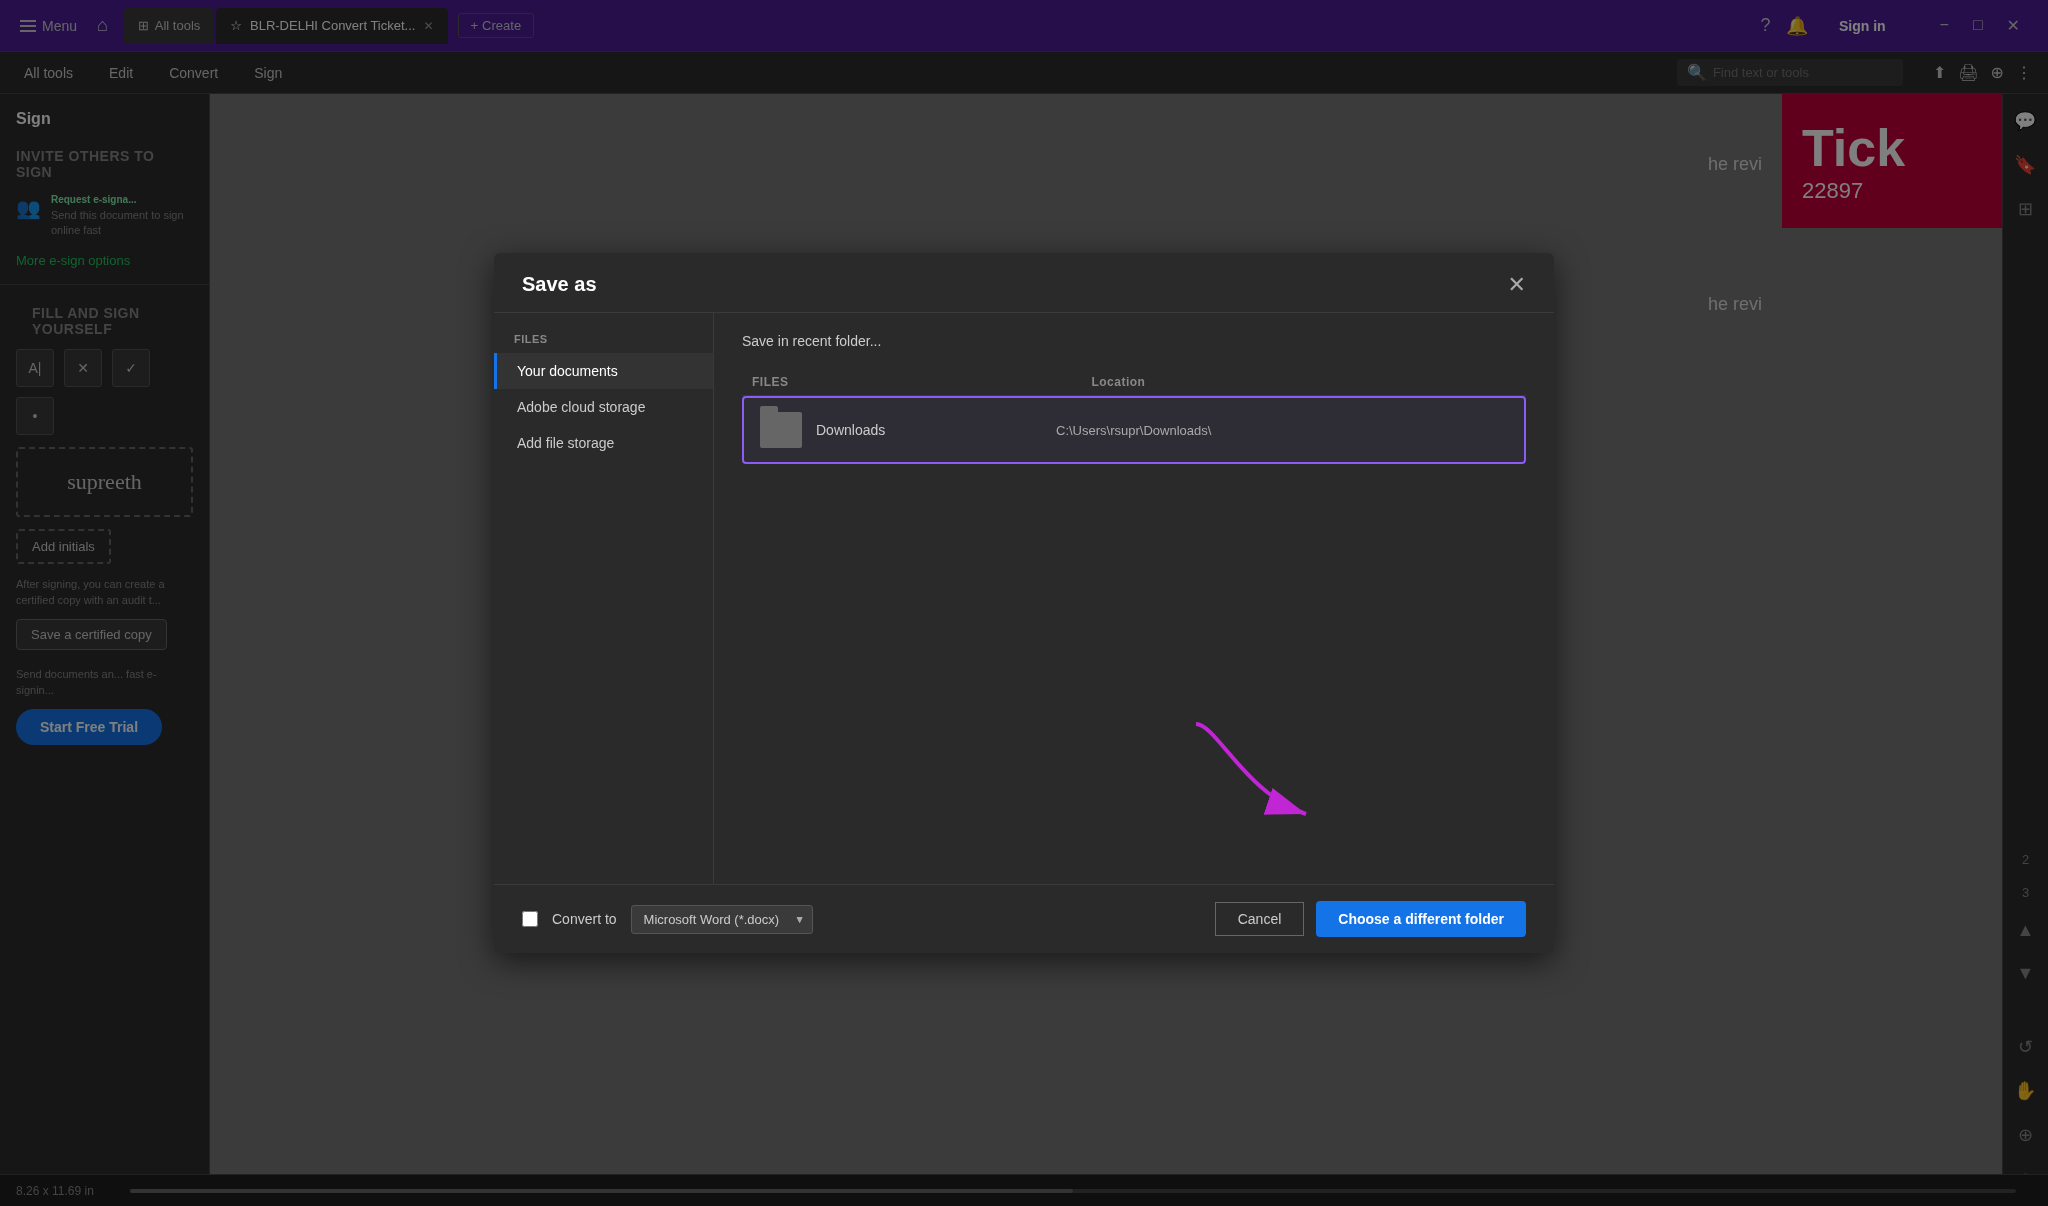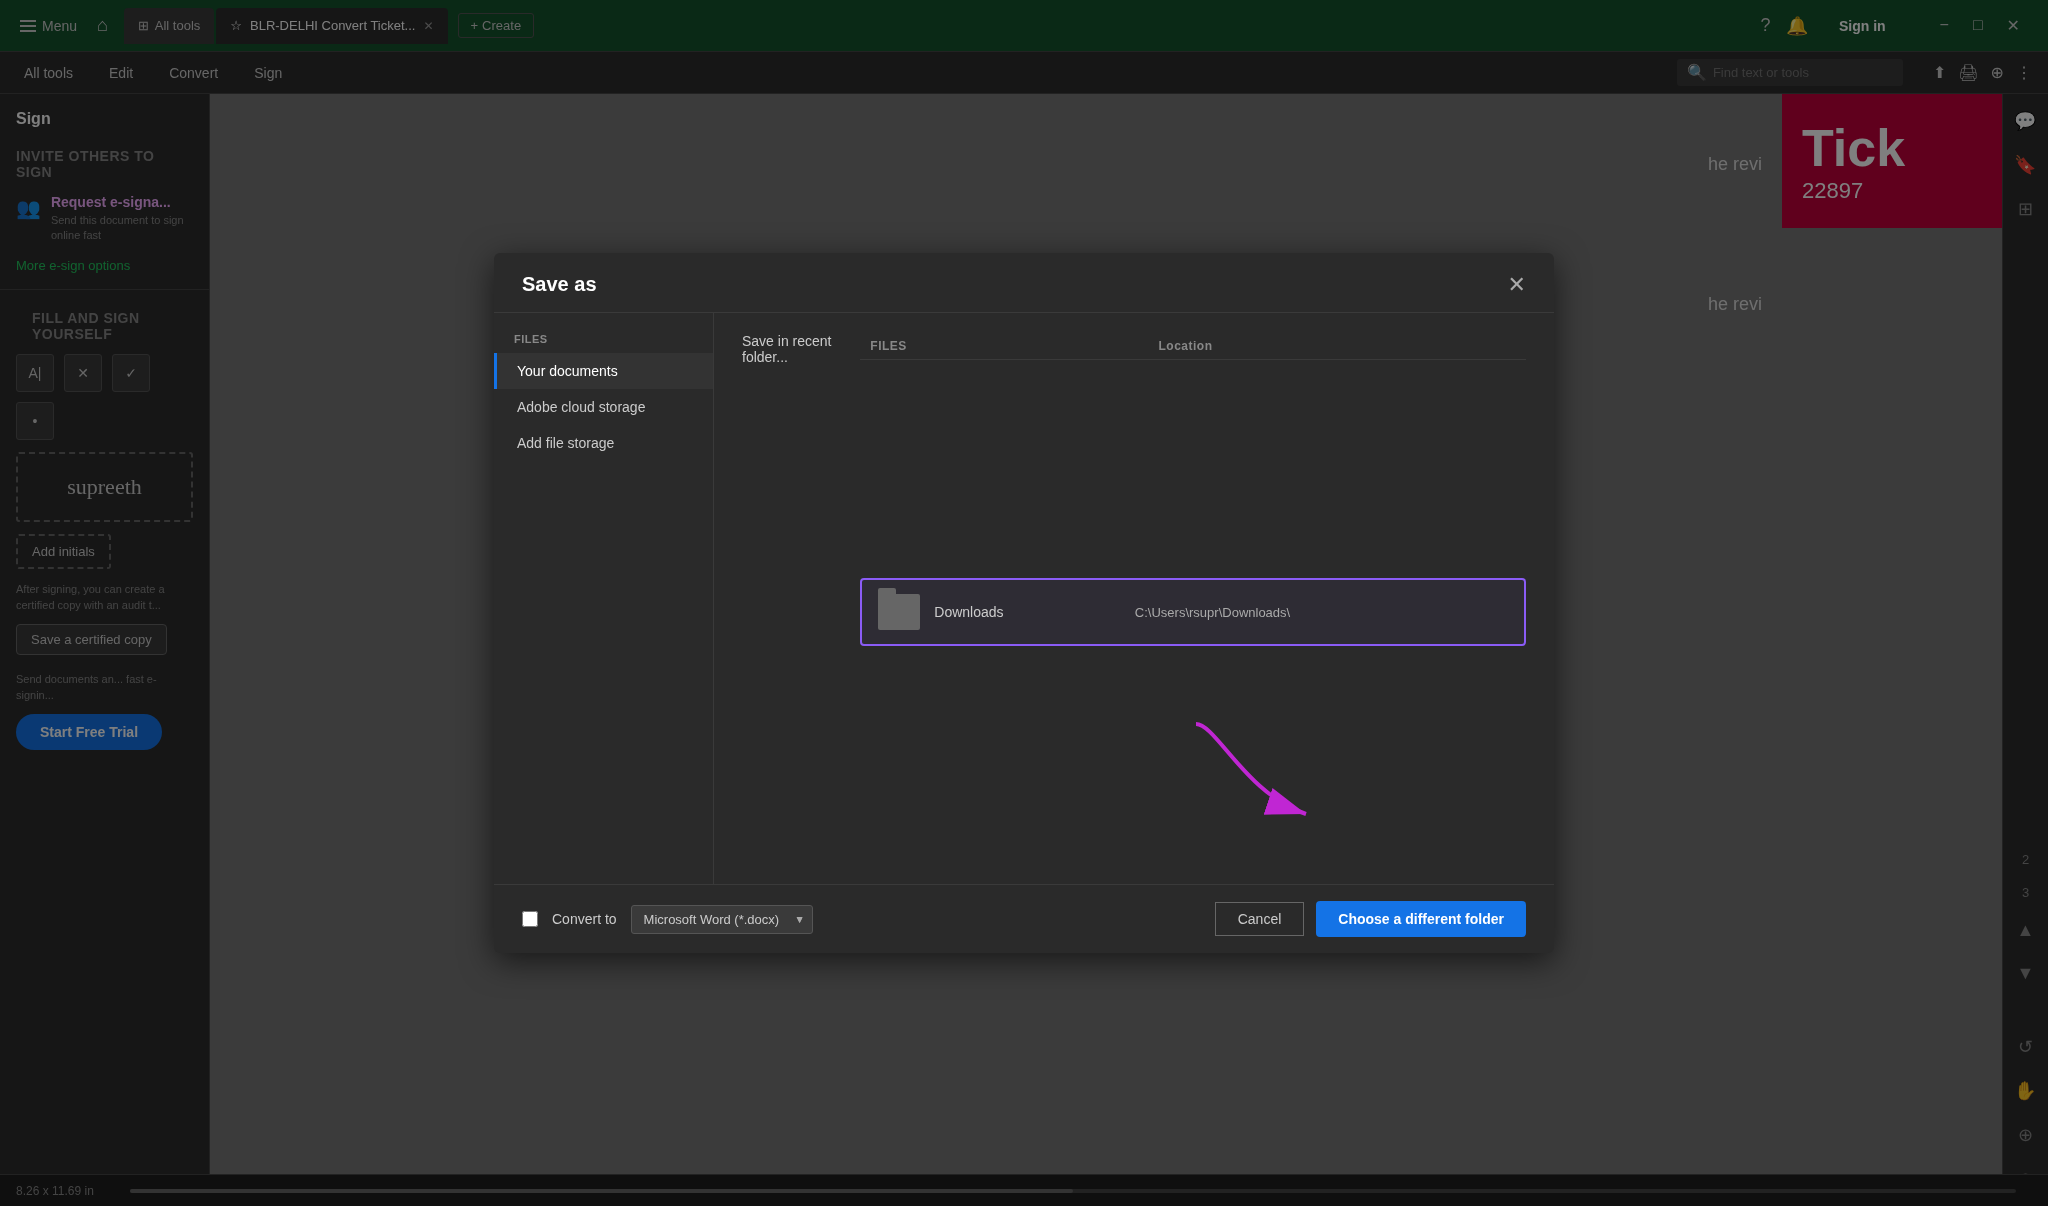--- a/index.html
+++ b/index.html
@@ -9,21 +9,21 @@
       background: #2d2d2d;
       font-family: 'Segoe UI', Arial, sans-serif;
       overflow: hidden;
       position: relative;
     }
 
     
     .top-bar {
       display: flex;
       align-items: center;
-      background: #14532d;
+      background: #4c1d95;
       height: 52px;
       padding: 0 10px;
       border-bottom: 1px solid #444;
     }
     .menu-btn {
       display: flex;
       align-items: center;
       gap: 6px;
       color: #ccc;
       font-size: 14px;
@@ -179,21 +179,21 @@
       font-weight: 600;
     }
     .request-esign {
       display: flex;
       align-items: flex-start;
       gap: 10px;
       padding: 10px 16px;
       cursor: pointer;
     }
     .request-esign .icon { color: #ccc; font-size: 20px; margin-top: 2px; }
-    .request-esign-text .title { color: #f0abfc; font-size: 14px; font-weight: 600; }
+    .request-esign-text .title { color: #86efac; font-size: 10px; font-weight: 600; }
     .request-esign-text .subtitle { color: #888; font-size: 11px; line-height: 1.4; margin-top: 3px; }
     .more-options {
       color: #22c55e;
       font-size: 13px;
       padding: 4px 16px;
       cursor: pointer;
     }
     .divider-line {
       height: 1px;
       background: #444;
@@ -368,21 +368,21 @@
     }
     .sidebar-nav-item.active {
       color: #fff;
       background: #333;
       border-left-color: #1473e6;
     }
     .dialog-main {
       flex: 1;
       padding: 20px 28px;
       display: flex;
-      flex-direction: row;
+      flex-direction: column;
     }
     .save-in-recent {
       color: #ccc;
       font-size: 14px;
       margin-bottom: 20px;
       cursor: pointer;
     }
     .file-table {
       width: 100%;
       border-collapse: collapse;

